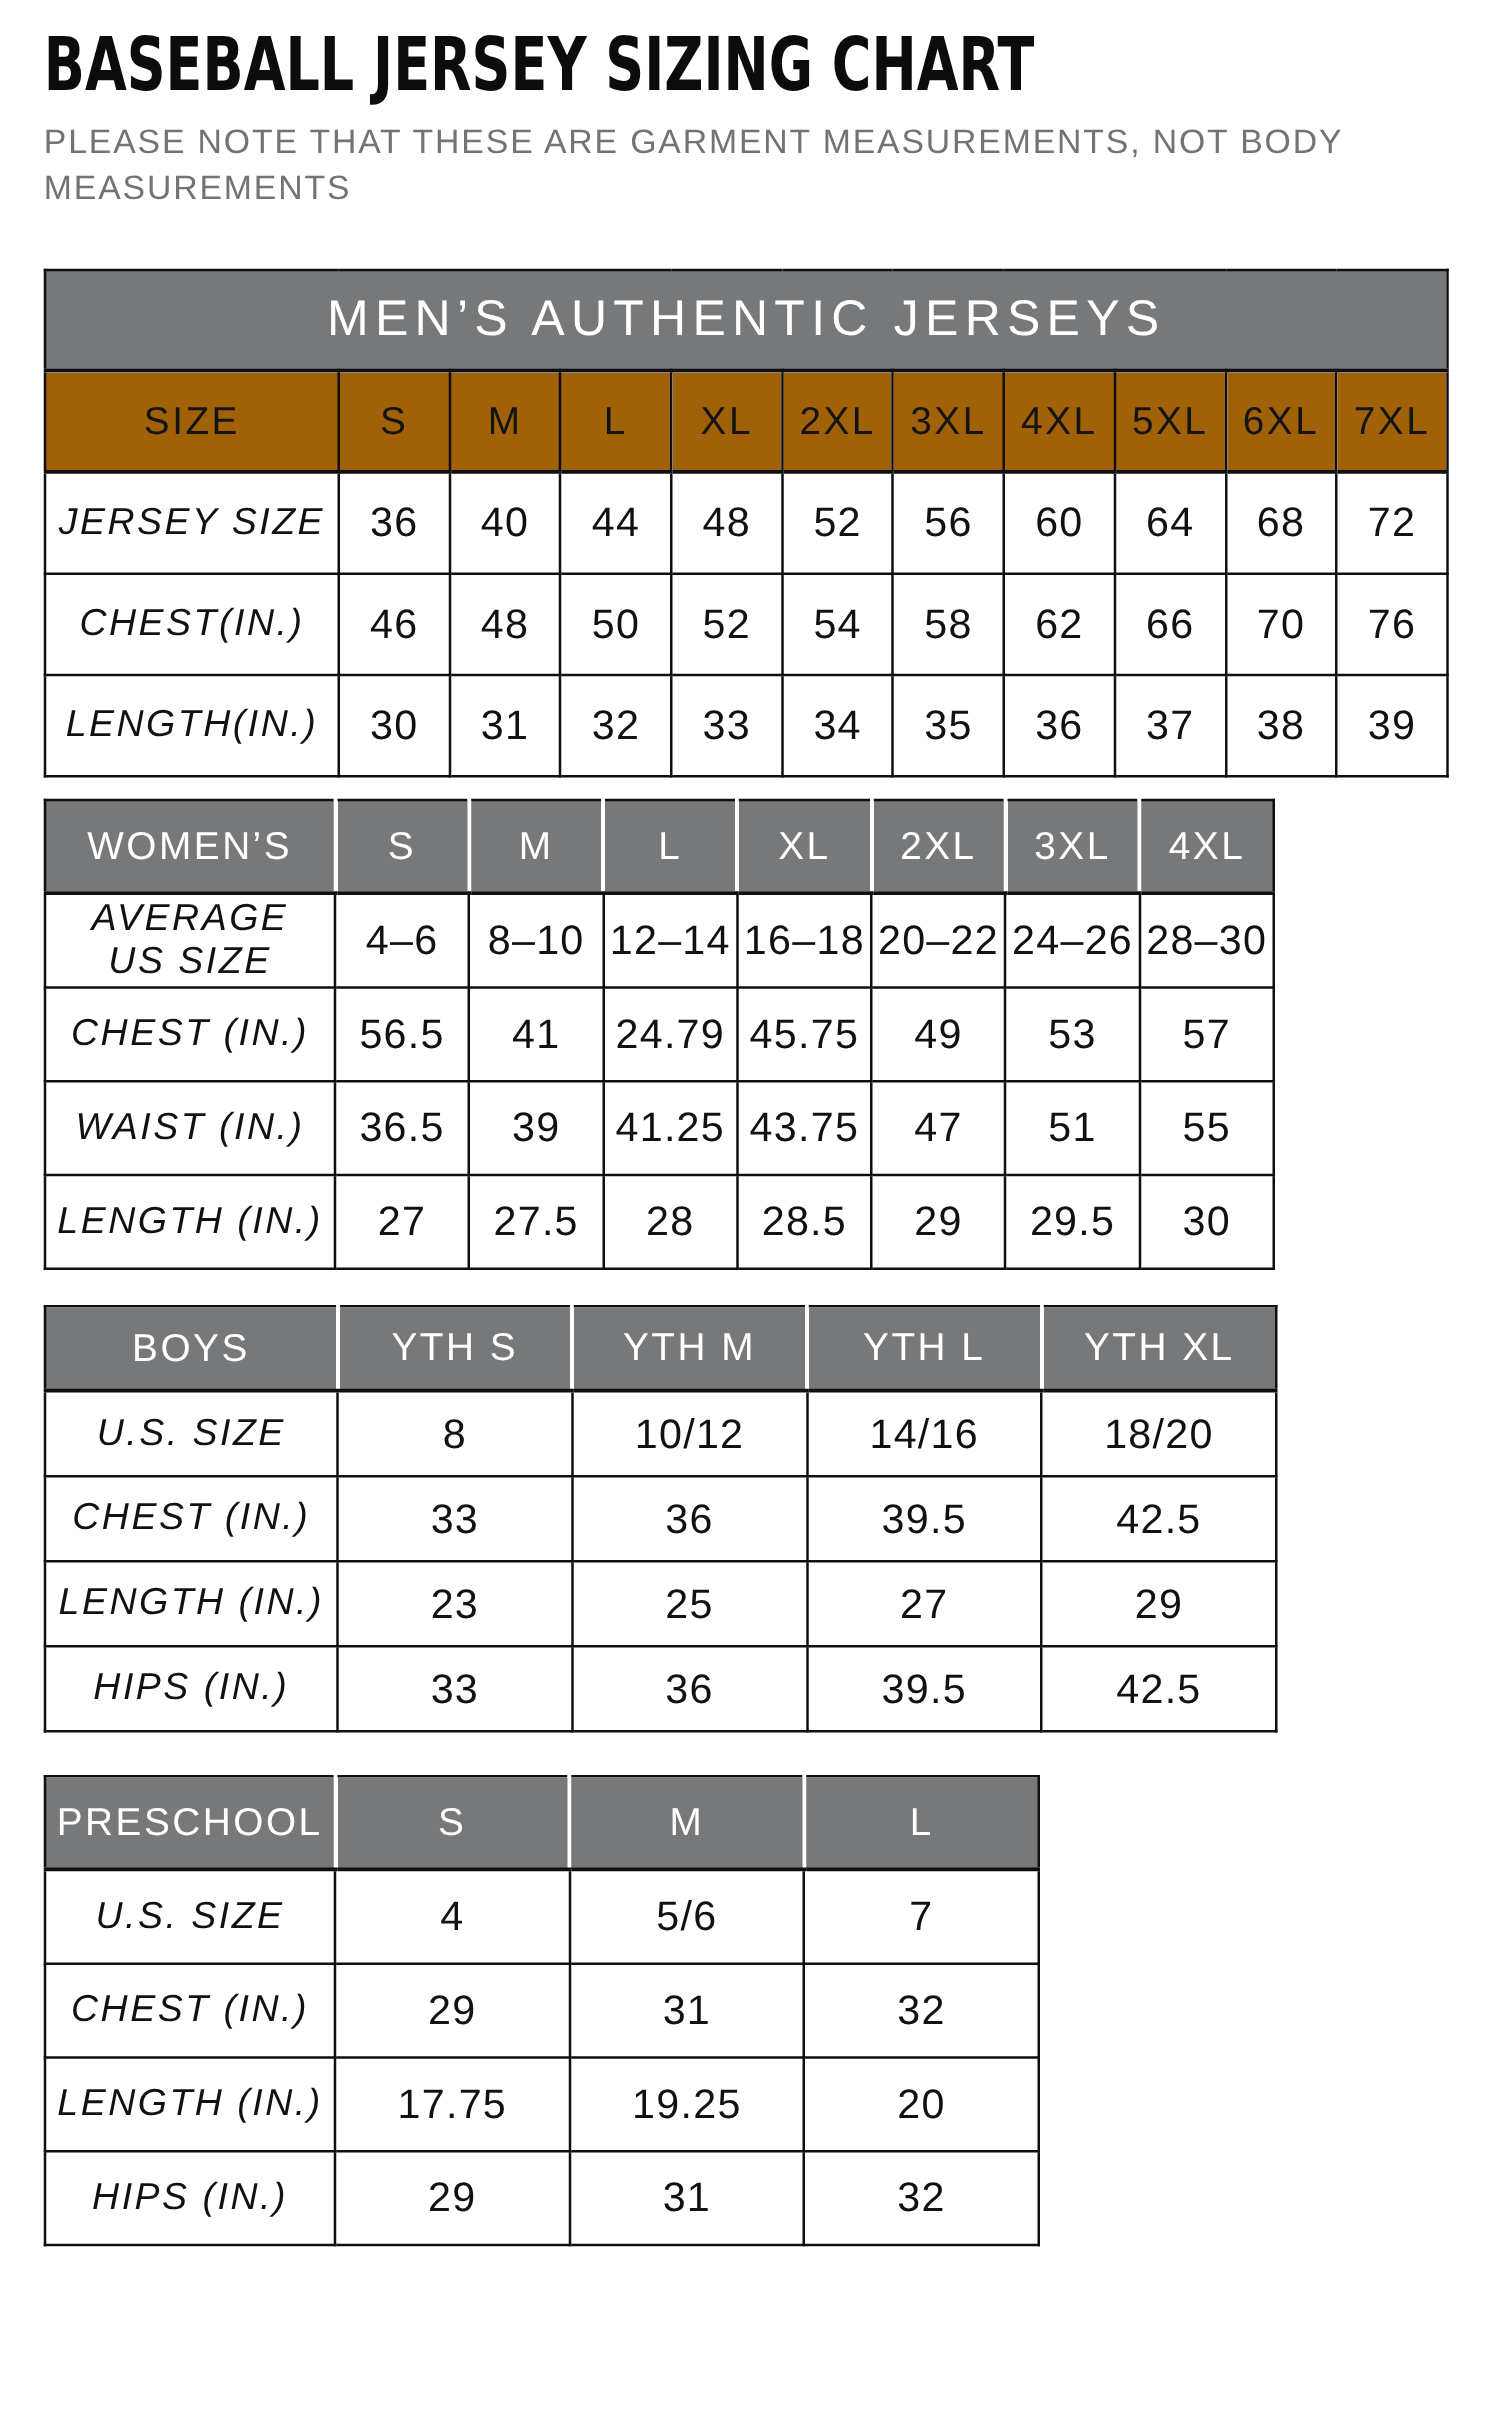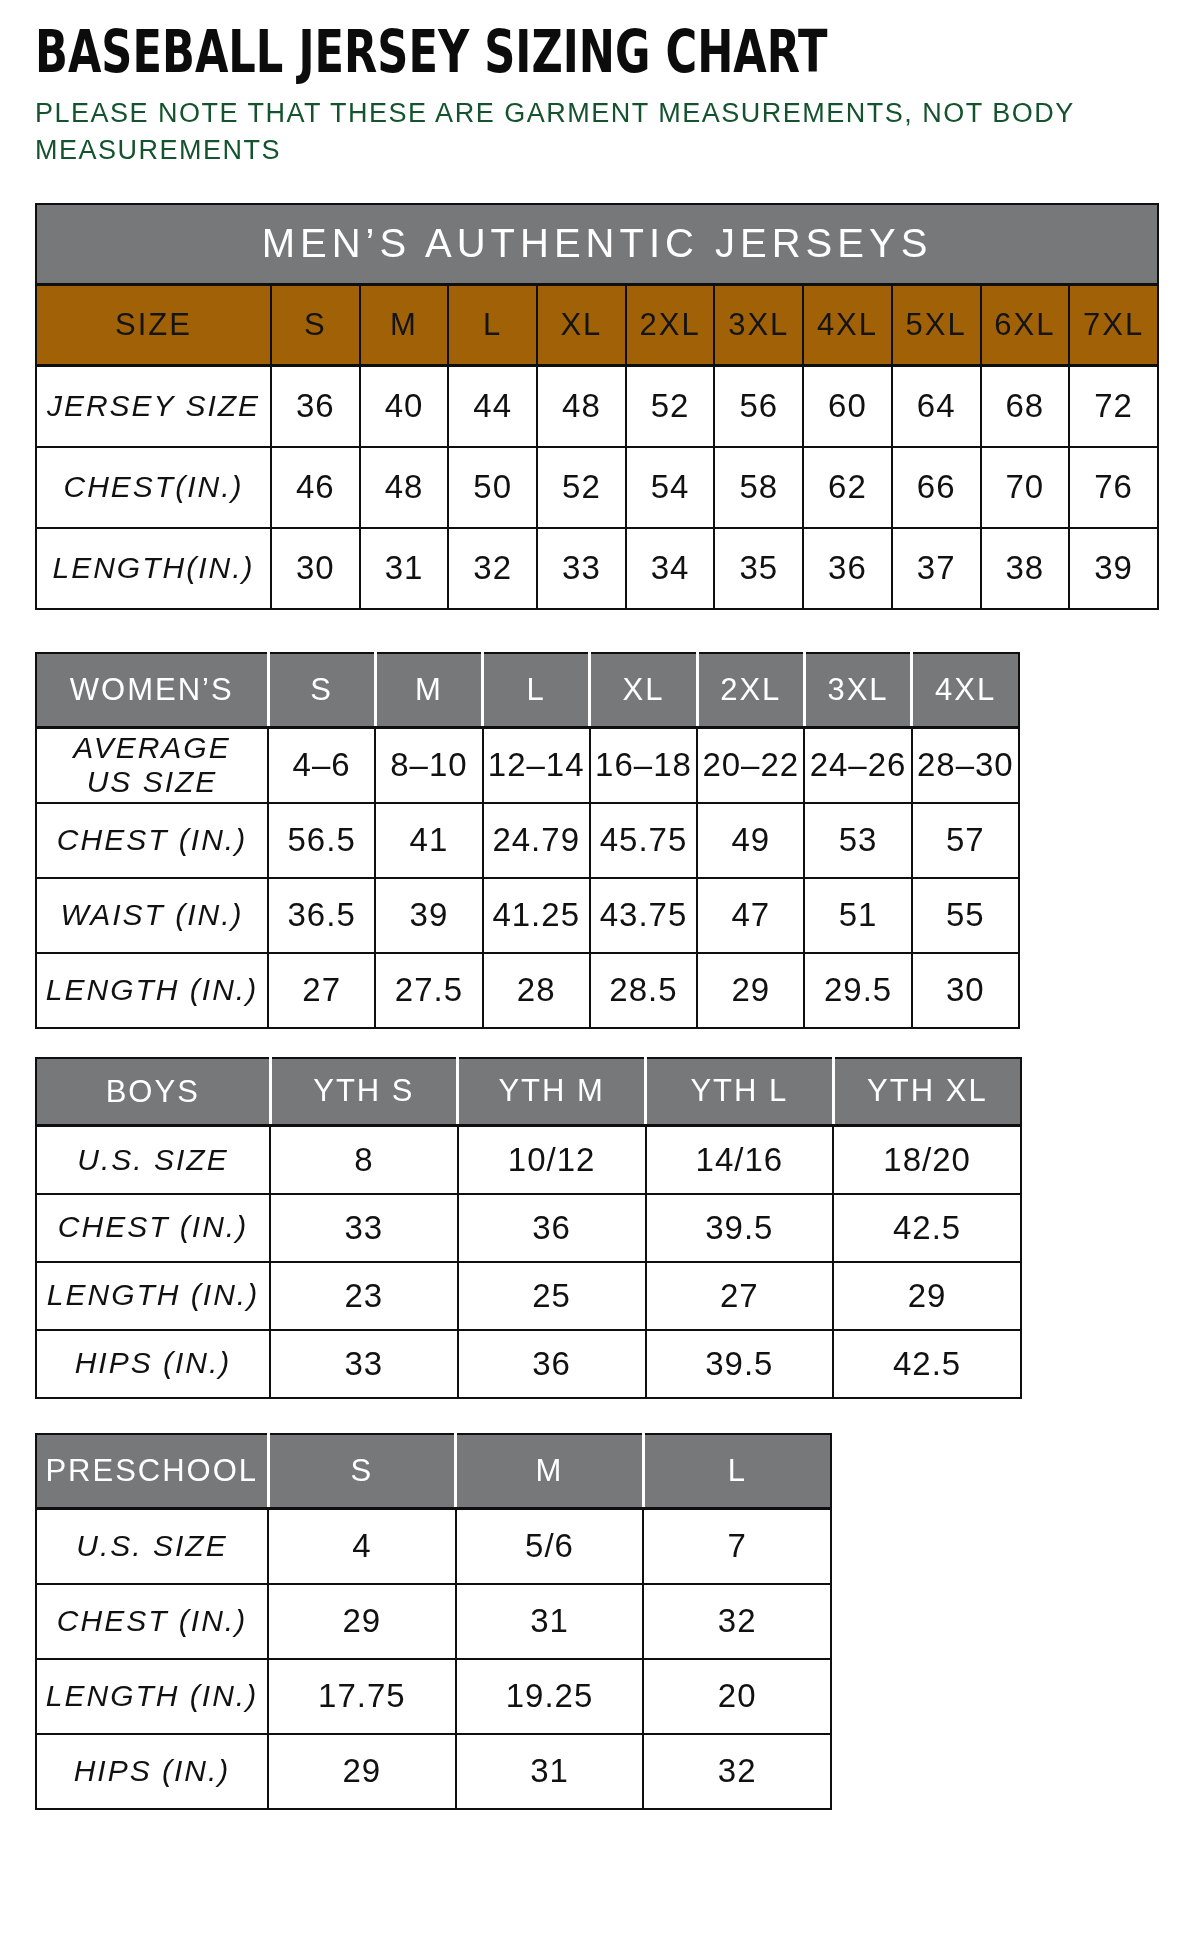--- a/index.html
+++ b/index.html
@@ -22,21 +22,21 @@
     color: #0c0c0c;
     letter-spacing: 0px;
     transform: scale(0.80, 1.10);
     transform-origin: 0 50%;
     white-space: nowrap;
   }
 
   
   .note {
     margin-top: 14px;
-    color: #14532d;
+    color: #737373;
     font-size: 27px;
     line-height: 37px;
     letter-spacing: 1.5px;
     font-weight: 400;
   }
 
   
   table {
     border-collapse: collapse;
     table-layout: fixed;
@@ -86,23 +86,23 @@
     line-height: 1.15;
     font-style: italic;
   }
   .data-row .value-cell {
     font-size: 33px;
     letter-spacing: 1px;
   }
   .header-row .label-cell { white-space: pre-line; line-height: 1.15; }
 
   
-  #tbl-mens      { width: 1124px; margin-top: 34px; }
+  #tbl-mens      { width: 1124px; margin-top: 46px; }
   #tbl-mens td   { height: 81px; }
-  #tbl-womens    { width: 985px;  margin-top: 42px; }
+  #tbl-womens    { width: 985px;  margin-top: 17px; }
   #tbl-womens td { height: 75px; }
   #tbl-boys      { width: 987px;  margin-top: 28px; }
   #tbl-boys td   { height: 68px; }
   #tbl-preschool { width: 797px;  margin-top: 34px; padding-left: 27px; }
   #tbl-preschool td { height: 75px; }
 
   
   .footer-note {
     margin-top: 18px;
     color: #cc2229;

